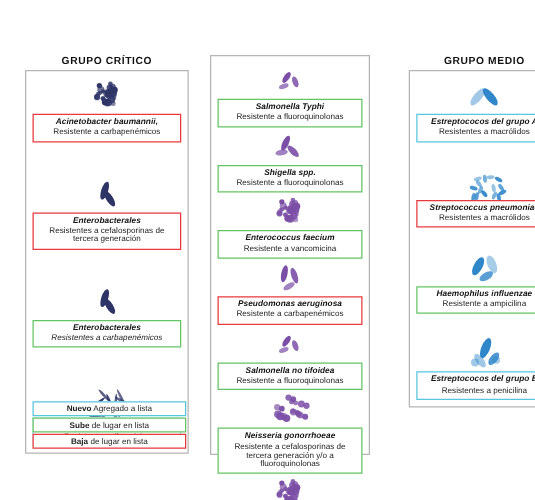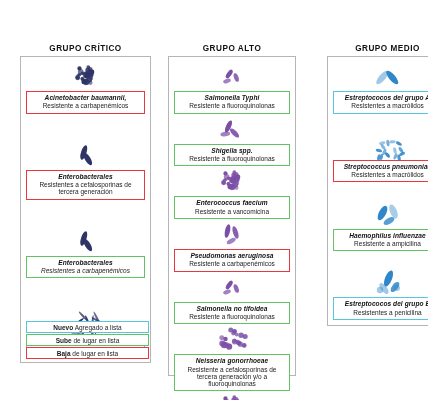--- a/index.html
+++ b/index.html
@@ -186,21 +186,20 @@
           </div>
           <div class="label italic-res" style="border-color: rgb(85, 198, 221);">
             <span class="sp">Mycobacterium tuberculosis</span>
             <span class="res">Resistente a rifampicina</span>
           </div>
         </div>
       </div>
   </div>
 
   <div class="column" id="col-1" style="left:168px;top:44px;width:128px;">
-    <div class="col-title">GRUPO ALTO</div>
     <div class="panel" id="panel-1" style="height: 320px; justify-content: space-between;">
         <div class="entry">
           <div class="bug">
             <svg width="58" height="32" viewBox="0 0 58 32">
               <rect x="24" y="9" width="4.5" height="10" rx="5" fill="#7b4fa6" opacity="1" transform="rotate(35 26.25 14)"></rect>
               <rect x="31" y="13" width="4.5" height="9" rx="4.5" fill="#7b4fa6" opacity="0.85" transform="rotate(-20 33.25 17.5)"></rect>
               <rect x="22" y="17" width="4" height="8" rx="4" fill="#7b4fa6" opacity="0.7" transform="rotate(70 24 21)"></rect>
             </svg>
           </div>
           <div class="label" style="border-color: rgb(99, 195, 99);">

